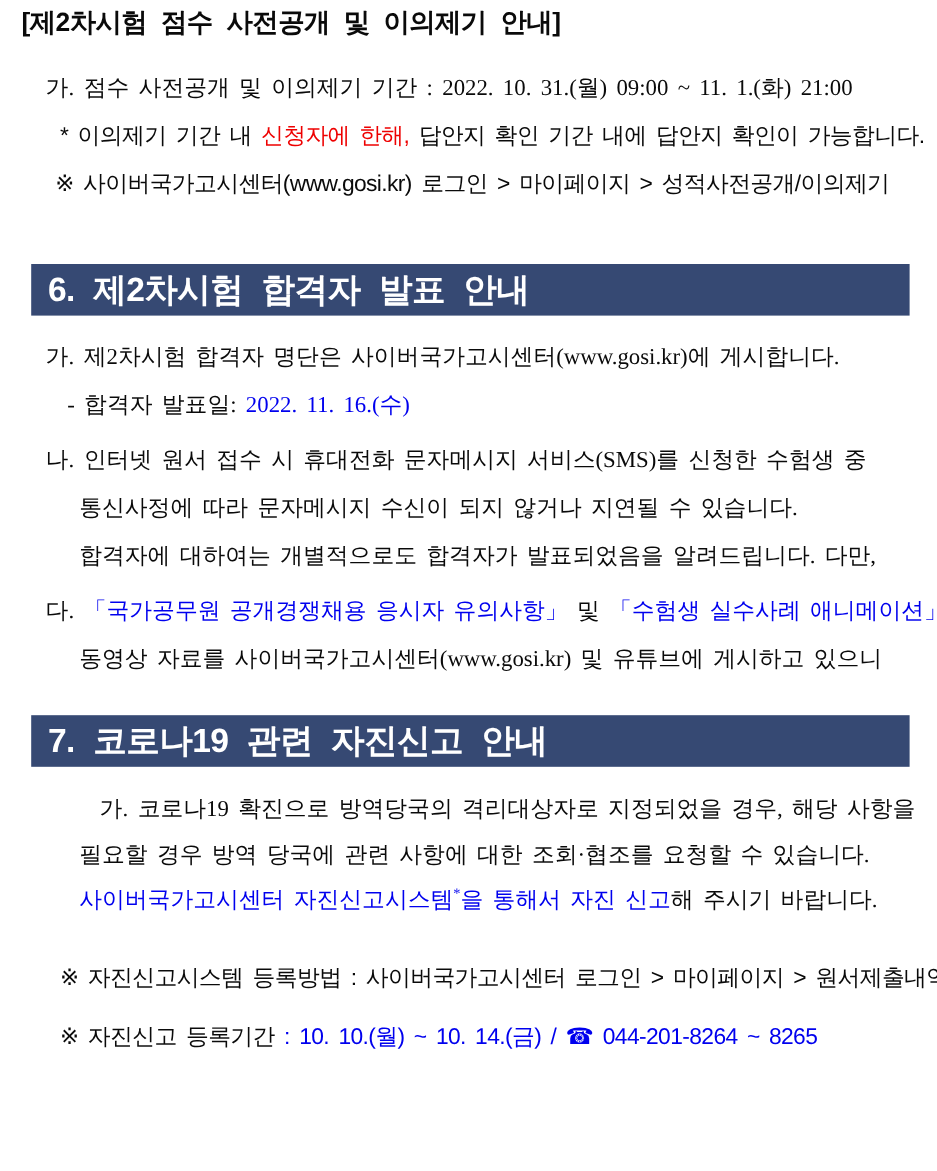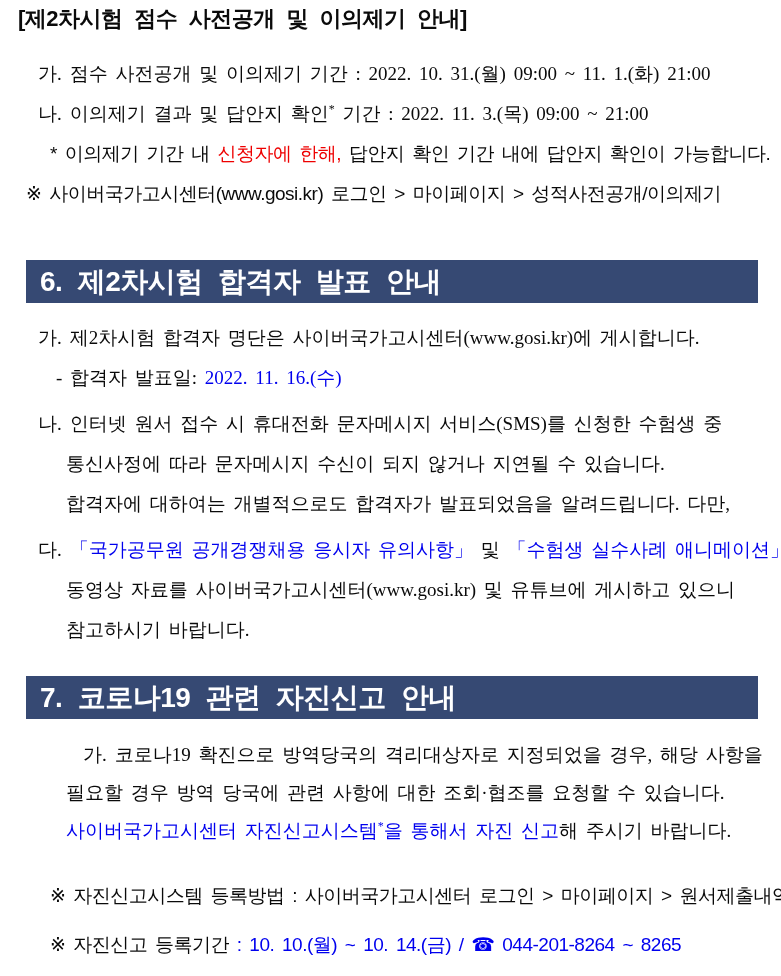--- a/index.html
+++ b/index.html
@@ -29,21 +29,21 @@
     white-space:nowrap;
   }
   .line{
     line-height:40px;
     white-space:nowrap;
     word-spacing:3px;
   }
   .ind-item{padding-left:38px;}
   .ind-cont{padding-left:66px;}
   .ind-note{padding-left:50px;}
-  .ind-ref{padding-left:26px;}
+  .ind-ref{padding-left:46px;}
   .ind-dash{padding-left:56px;}
   .b{font-weight:normal;}
   .sans{font-family:"Liberation Sans","DejaVu Sans",sans-serif;letter-spacing:-0.5px;}
   .blue{color:var(--blue);}
   .red{color:var(--red);}
   .sup{
     vertical-align:super;
     font-size:12px;
     line-height:0;
   }
@@ -76,39 +76,37 @@
 </style>
 </head>
 <body>
 
 <div class="page">
 
   <div class="doc-title">[제2차시험 점수 사전공개 및 이의제기 안내]</div>
 
   <div class="line ind-item mt-a"><span class="label">가.</span><span>점수 사전공개 및 이의제기 기간 : 2022. 10. 31.(월) 09:00 ~ 11. 1.(화) 21:00</span></div>
 
-  <div class="line ind-item"><span class="label">나.</span><span>이의제기 결과 및 답안지 확인</span><span class="sup">*</span><span> 기간 : 2022. 11. 3.(목) 09:00 ~ 21:00</span></div>
 
   <div class="line ind-note sans b"><span>* 이의제기 기간 내 </span><span class="red">신청자에 한해,</span><span> 답안지 확인 기간 내에 답안지 확인이 가능합니다.</span></div>
 
   <div class="line ind-ref sans"><span>※ 사이버국가고시센터(www.gosi.kr) 로그인 &gt; 마이페이지 &gt; </span><span class="b">성적사전공개/이의제기</span></div>
 
   <div class="section-bar mt-bar6"><span>6. 제2차시험 합격자 발표 안내</span></div>
 
   <div class="line ind-item mt-s6"><span class="label">가.</span><span>제2차시험 합격자 명단은 </span><span class="b">사이버국가고시센터</span><span>(www.gosi.kr)에 게시합니다.</span></div>
 
   <div class="line ind-dash"><span class="b">- 합격자 발표일: </span><span class="blue">2022. 11. 16.(수)</span></div>
 
   <div class="line ind-item mt-para"><span class="label">나.</span><span>인터넷 원서 접수 시 휴대전화 문자메시지 서비스(SMS)를 신청한 수험생 중</span></div>
   <div class="line ind-cont"><span>통신사정에 따라 문자메시지 수신이 되지 않거나 지연될 수 있습니다.</span></div>
   <div class="line ind-cont"><span>합격자에 대하여는 개별적으로도 합격자가 발표되었음을 알려드립니다. 다만,</span></div>
 
   <div class="line ind-item mt-para"><span class="label">다.</span><span class="blue b">「국가공무원 공개경쟁채용 응시자 유의사항」</span><span> 및 </span><span class="blue b">「수험생 실수사례 애니메이션」</span></div>
   <div class="line ind-cont"><span>동영상 자료를 </span><span class="b">사이버국가고시센터</span><span>(www.gosi.kr) 및 유튜브에 게시하고 있으니</span></div>
-  <div class="line ind-cont"><span>참고하시기 바랍니다.</span></div>
 
   <div class="section-bar mt-bar7"><span>7. 코로나19 관련 자진신고 안내</span></div>
 
   <div class="line s7line ind-item mt-s7"><span class="label">가.</span><span>코로나19 확진으로 방역당국의 격리대상자로 지정되었을 경우, 해당 사항을</span></div>
   <div class="line s7line ind-cont"><span>필요할 경우 방역 당국에 관련 사항에 대한 조회·협조를 요청할 수 있습니다.</span></div>
   <div class="line s7line ind-cont"><span class="blue b">사이버국가고시센터 자진신고시스템</span><span class="sup blue b">*</span><span class="blue b">을 통해서 자진 신고</span><span>해 주시기 바랍니다.</span></div>
 
   <div class="line ind-note sans b notesans mt-note1"><span>※ 자진신고시스템 등록방법 : 사이버국가고시센터 로그인 &gt; 마이페이지 &gt; 원서제출내역</span></div>
 
   <div class="line ind-note sans b notesans mt-note2"><span>※ 자진신고 등록기간 </span><span class="blue">: 10. 10.(월) ~ 10. 14.(금) / </span><span class="blue">☎</span><span class="blue"> 044-201-8264 ~ 8265</span></div>

